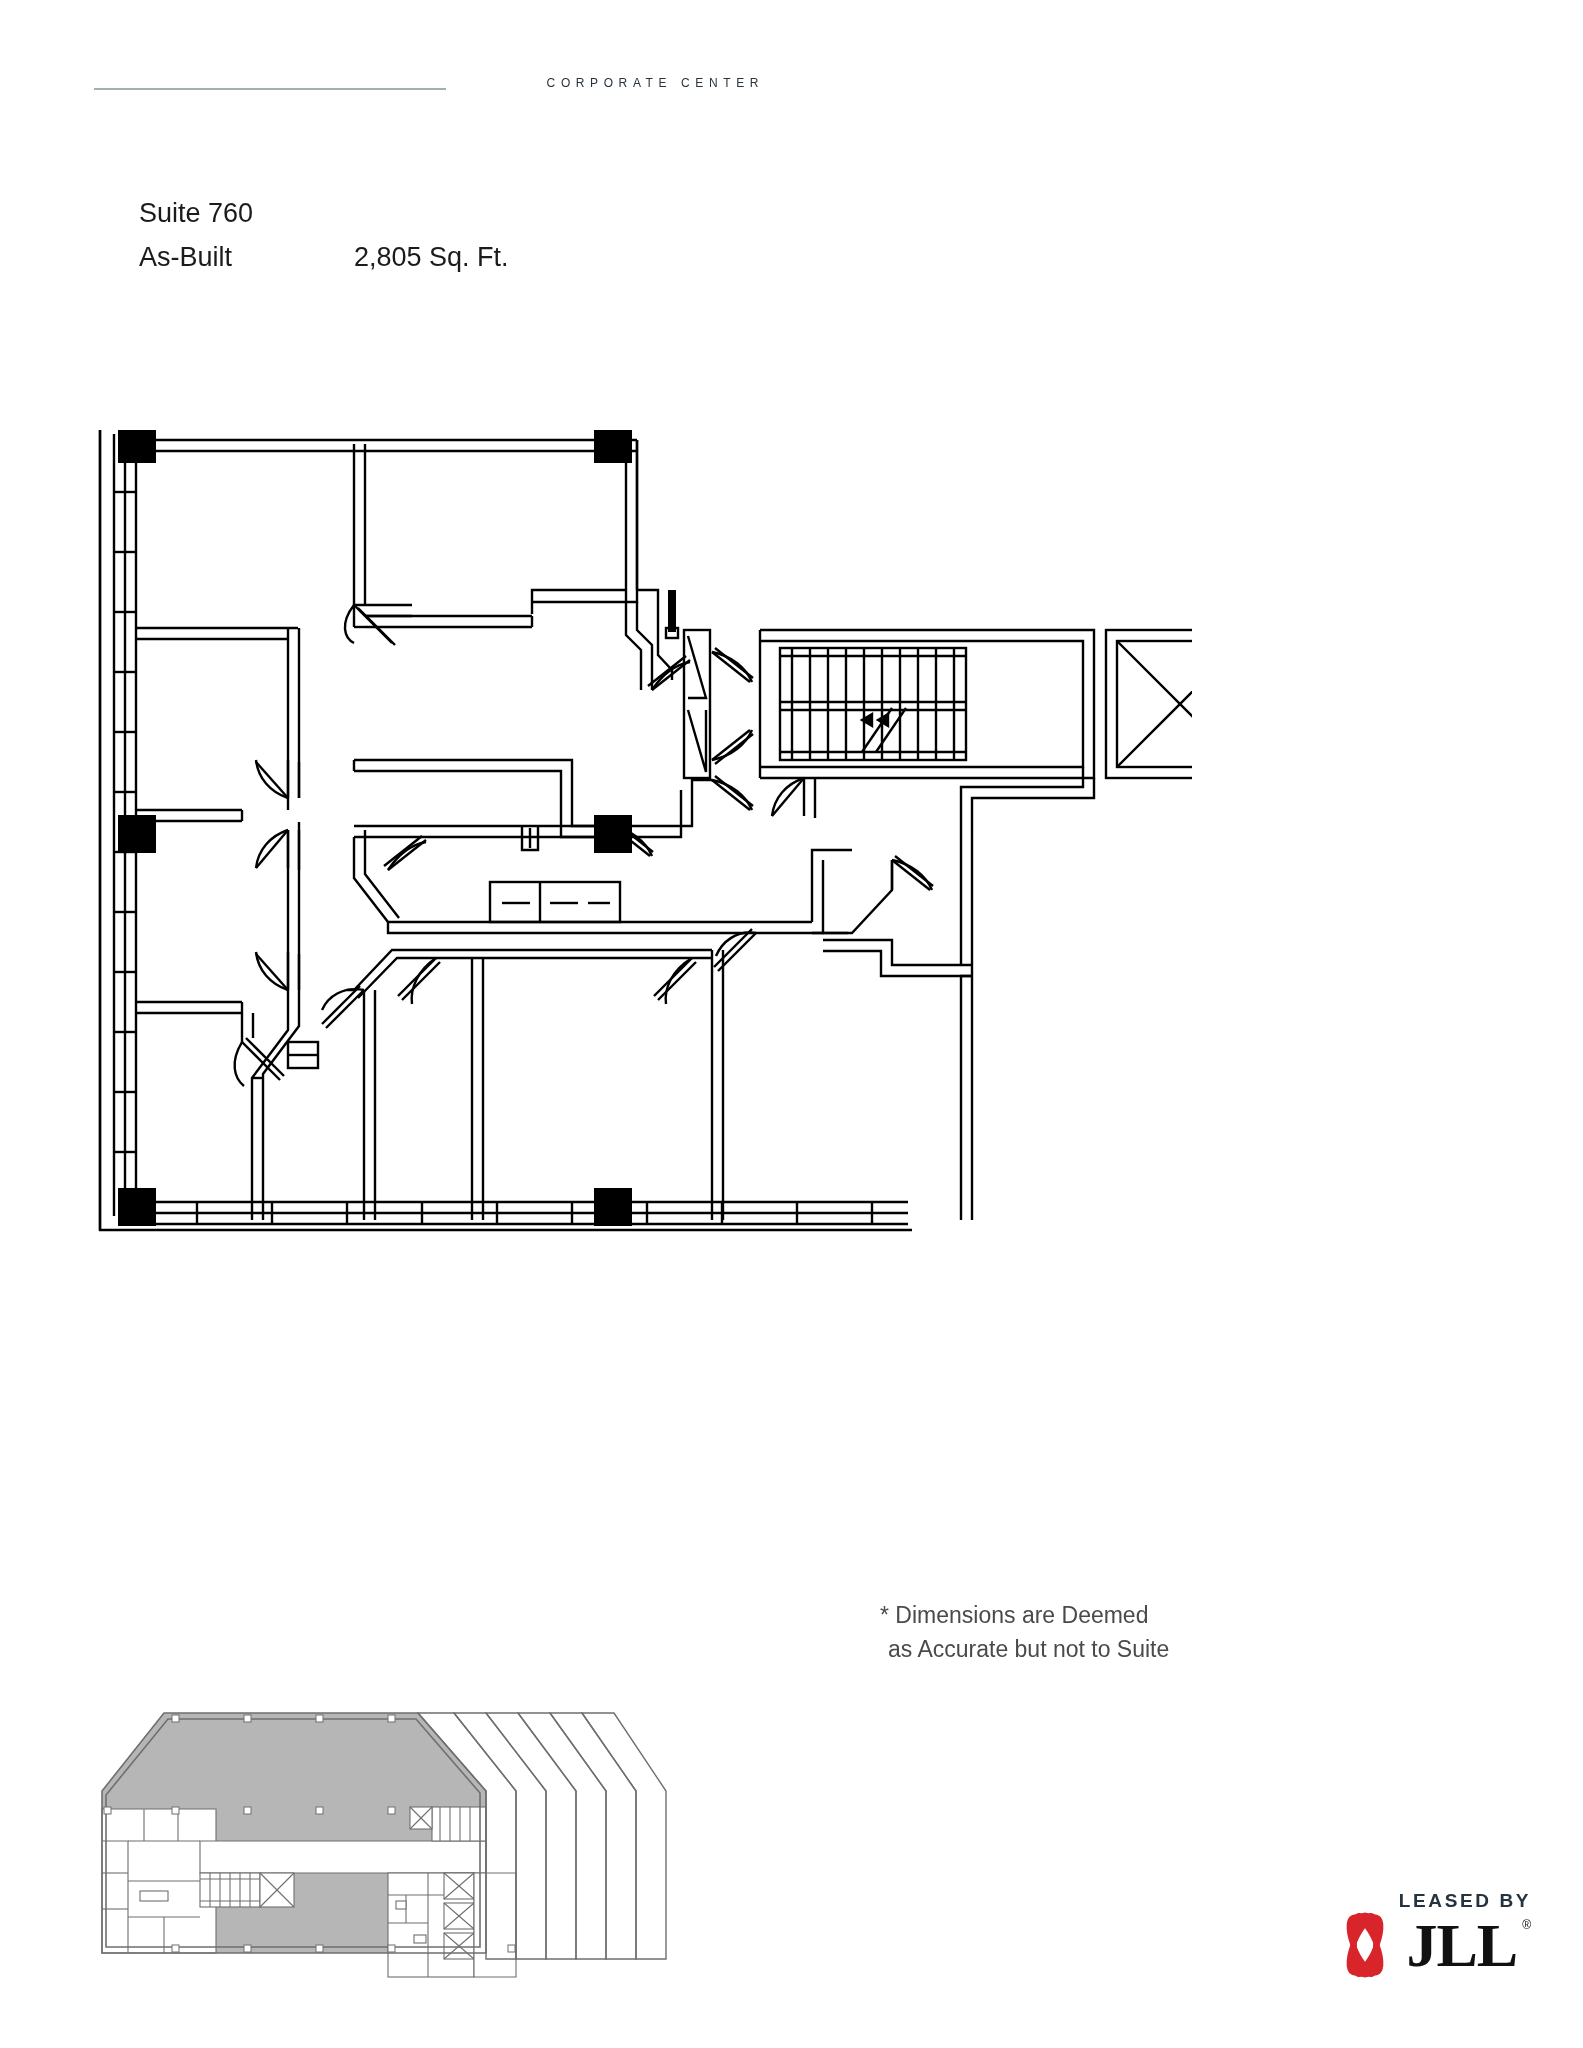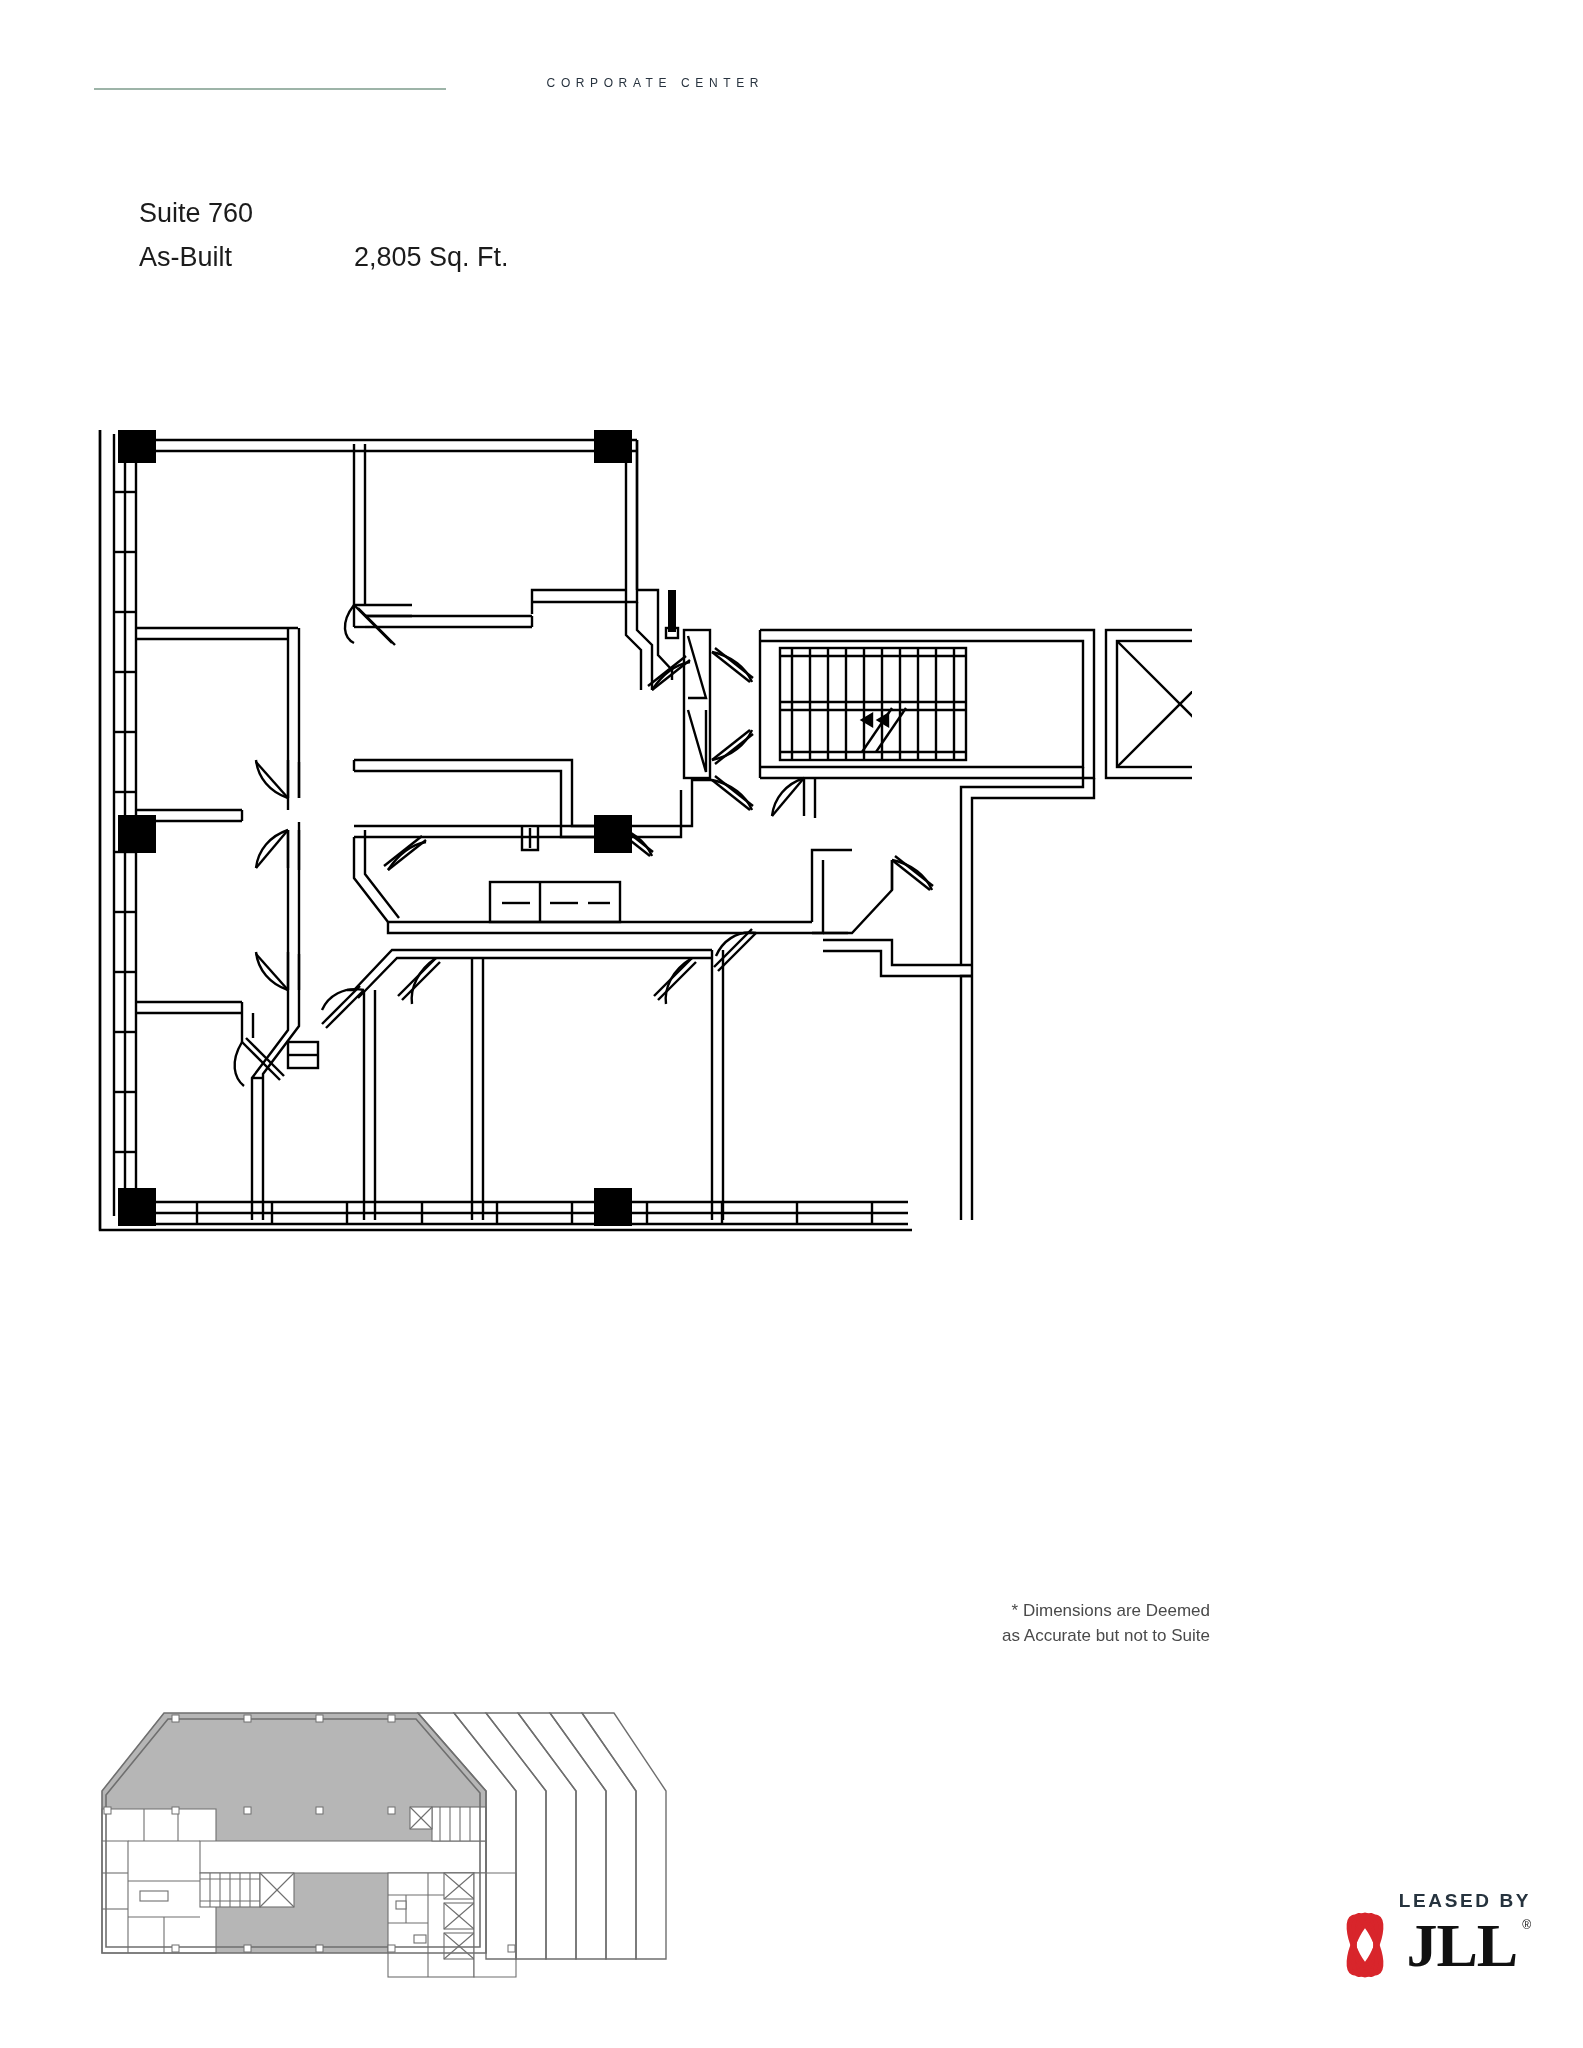--- a/index.html
+++ b/index.html
@@ -84,24 +84,24 @@
     height: 1040px;
   }
   .plan-wrap svg { display: block; }
 
   
   .disclaimer {
     position: absolute;
     left: 880px;
     top: 1598px;
     width: 330px;
-    font-size: 17px;
+    font-size: 23px;
     line-height: 1.48;
     color: #4a4a4a;
-    text-align: right;
+    text-align: left;
   }
   .disclaimer .d2 { padding-left: 8px; }
 
   
   .keyplan {
     position: absolute;
     left: 88px;
     top: 1695px;
     width: 640px;
     height: 300px;

